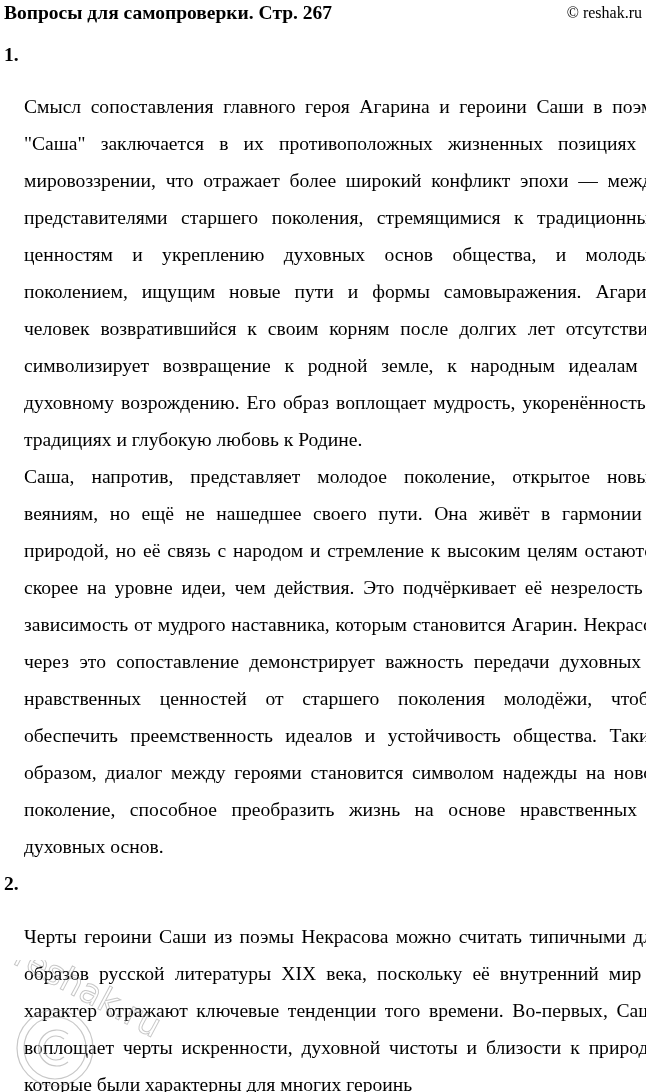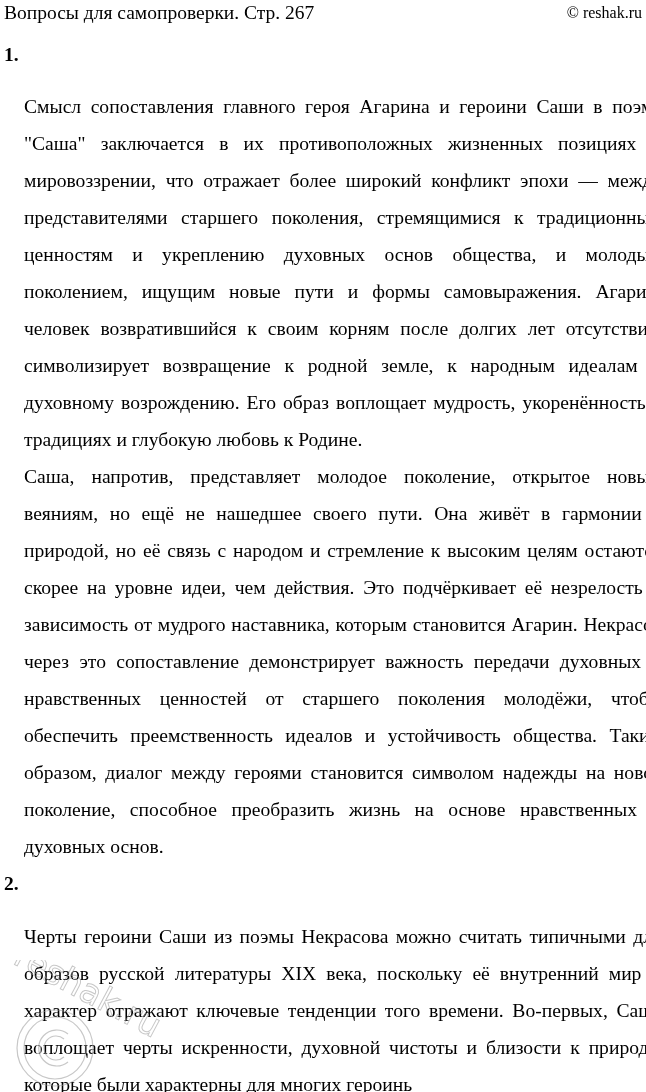--- a/index.html
+++ b/index.html
@@ -20,21 +20,21 @@
       left: 4px;
       right: 4px;
       top: 0px;
       height: 26px;
       display: flex;
       justify-content: space-between;
       align-items: center;
       font-size: 19.5px;
     }
     .header-title {
-      font-weight: normal;
+      font-weight: bold;
     }
     .header-site {
       font-weight: normal;
       font-size: 16px;
     }
     .section-num {
       position: absolute;
       left: 4px;
       font-weight: bold;
       font-size: 19.5px;

